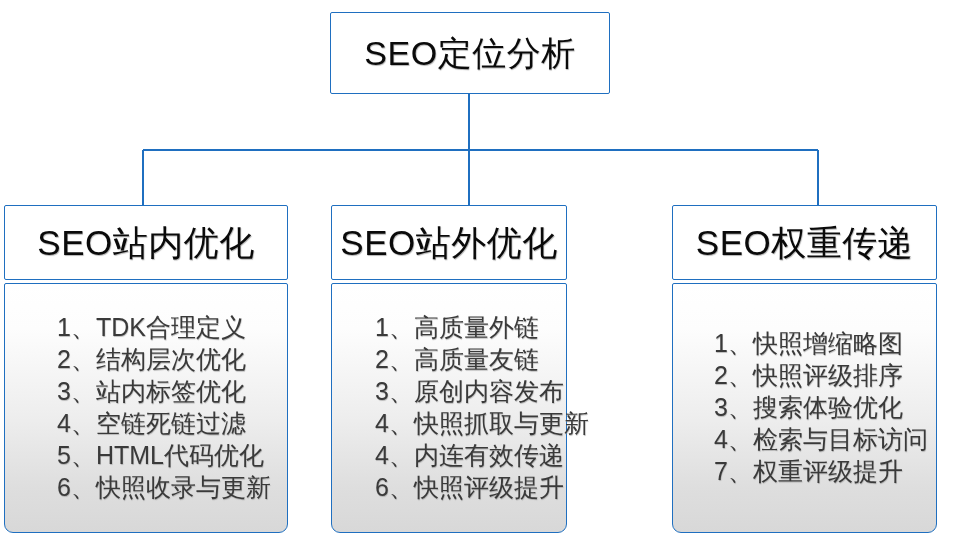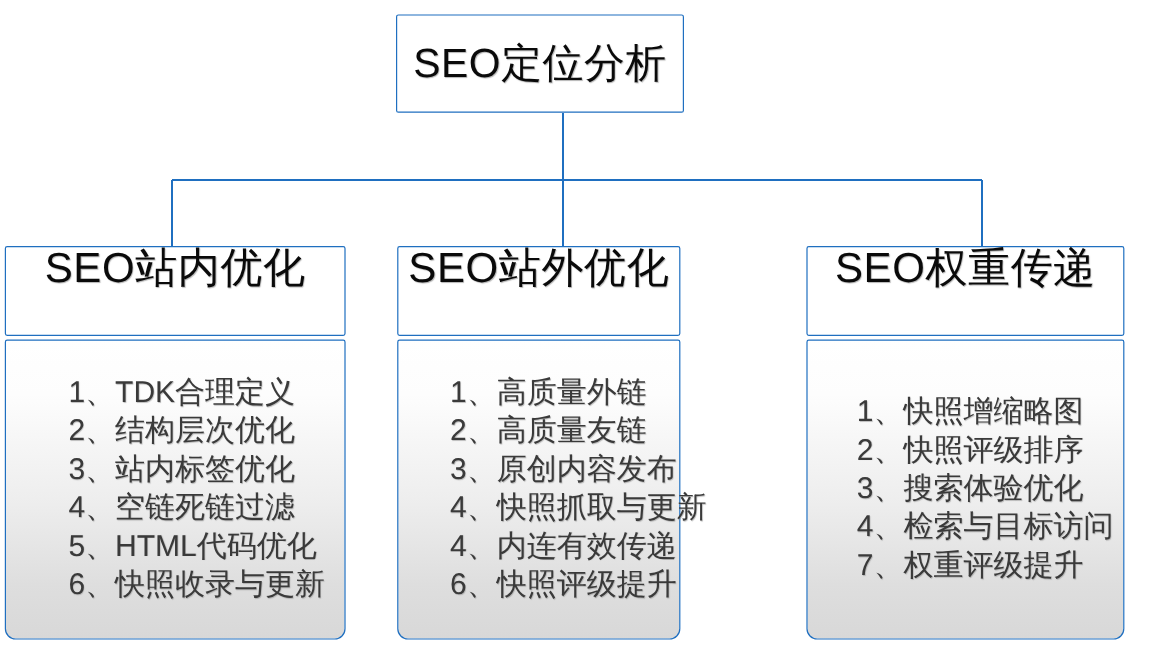--- a/index.html
+++ b/index.html
@@ -29,21 +29,21 @@
     width: 960px;
     height: 550px;
     pointer-events: none;
   }
 
   
   .root-box {
     position: absolute;
     left: 330px;
     top: 12px;
-    width: 240px;
+    width: 280px;
     height: 82px;
     box-sizing: border-box;
     border: 1.6px solid #1f6fc0;
     background: #ffffff;
     border-radius: 2px;
     display: flex;
     align-items: center;
     justify-content: center;
   }
   .root-box .root-label {
@@ -60,21 +60,21 @@
     position: absolute;
     top: 205px;
   }
   .branch-head {
     box-sizing: border-box;
     border: 1.6px solid #1f6fc0;
     background: #ffffff;
     border-radius: 2px;
     height: 75px;
     display: flex;
-    align-items: flex-start;
+    align-items: center;
     justify-content: center;
   }
   .branch-head .head-label {
     font-size: 35px;
     color: #0a0a0a;
     line-height: 1;
     white-space: nowrap;
     letter-spacing: 0.5px;
     text-shadow: 0.7px 0.7px 0.8px rgba(120,120,120,0.55);
   }

